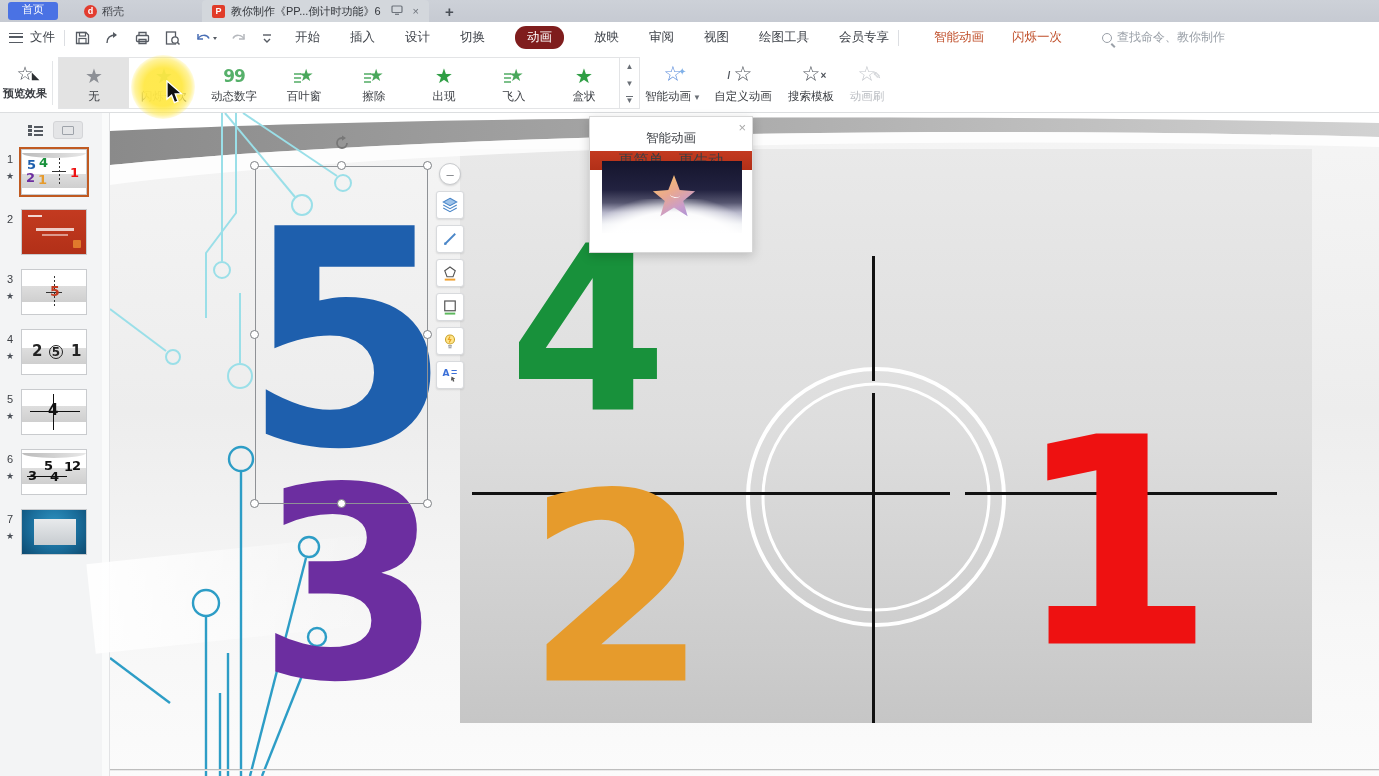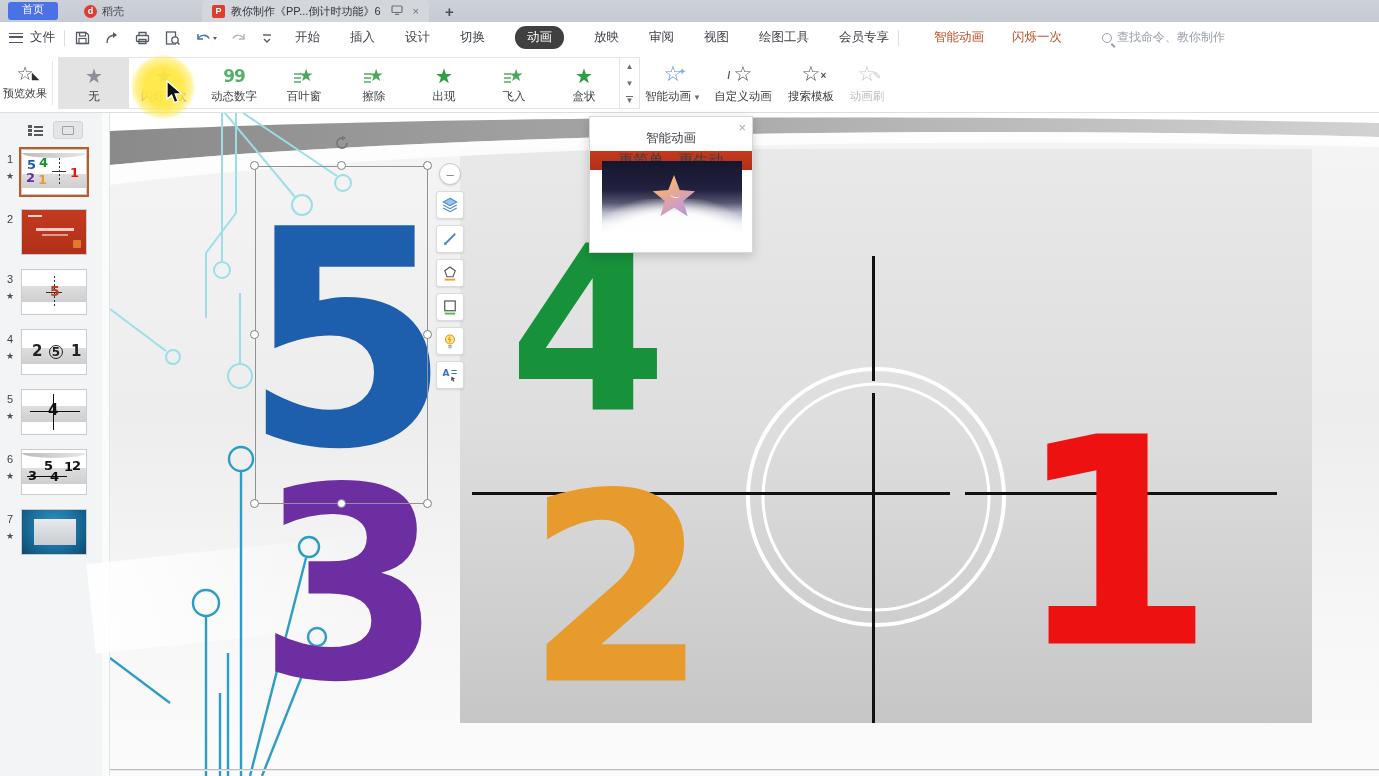--- a/index.html
+++ b/index.html
@@ -27,35 +27,35 @@
     display:flex; align-items:center; font-size:12.5px; color:#3f434a; }
   .hamburger { width:14px; height:10px; margin-left:9px; border-top:1.6px solid #565b63;
     border-bottom:1.6px solid #565b63; position:relative; }
   .hamburger:before { content:""; position:absolute; left:0; right:0; top:2.6px; height:1.6px; background:#565b63; }
   .mi-file { margin-left:7px; }
   .vdiv { width:1px; height:16px; background:#dcdee2; margin:0 9px; }
   .qicons { display:flex; align-items:center; gap:13px; }
   .qicons svg { display:block; }
   .menu-items { display:flex; align-items:center; gap:30px; margin-left:22px; }
   .menu-item { cursor:default; }
-  .menu-item.active { background:#404040; color:#fff; padding:3px 12px; border-radius:11px; }
+  .menu-item.active { background:#7f1d1d; color:#fff; padding:3px 12px; border-radius:11px; }
   .ctx-tools { display:flex; gap:28px; margin-left:26px; color:#bf4d28; }
   .searchbox { margin-left:40px; display:flex; align-items:center; gap:5px; color:#9aa0a8; font-size:12px; }
   .sglass { width:10px; height:10px; border:1.5px solid #9aa0a8; border-radius:50%; position:relative; }
   .sglass:after { content:""; position:absolute; left:9px; top:9px; width:5px; height:1.5px;
     background:#9aa0a8; transform:rotate(45deg); transform-origin:0 0; }
 
   
   .ribbon { position:absolute; left:0; top:53px; width:1379px; height:60px; background:#fff;
     border-bottom:1px solid #dcdee0; }
   .preview-btn { position:absolute; left:2px; top:4px; width:46px; height:52px; display:flex;
     flex-direction:column; align-items:center; justify-content:center; gap:3px; }
   .preview-btn .ico { font-size:19px; color:#4a4f57; line-height:18px; position:relative; }
   .preview-btn .ico .cur { position:absolute; right:-6px; bottom:-2px; font-size:10px; color:#2c2f33; }
-  .preview-btn .lbl { font-size:11px; color:#3c3f44; }
+  .preview-btn .lbl { font-size:11px; color:#3c3f44;font-weight:bold; }
   .rdiv { position:absolute; left:52px; top:8px; width:1px; height:44px; background:#e4e6e8; }
 
   .gallery { position:absolute; left:58px; top:4px; height:52px; display:flex;
     border:1px solid #e3e4e6; background:#fff; }
   .gal-item { width:70px; display:flex; flex-direction:column; align-items:center;
     justify-content:center; gap:2px; position:relative; }
   .gal-item.sel { background:#e3e3e3; }
   .gal-icn { height:24px; display:flex; align-items:flex-end; justify-content:center; font-size:20px; line-height:22px; }
   .st-gray { color:#8d9096; }
   .st-green { color:#2f9e44; text-shadow:0 0 1px rgba(47,158,68,.35); }

